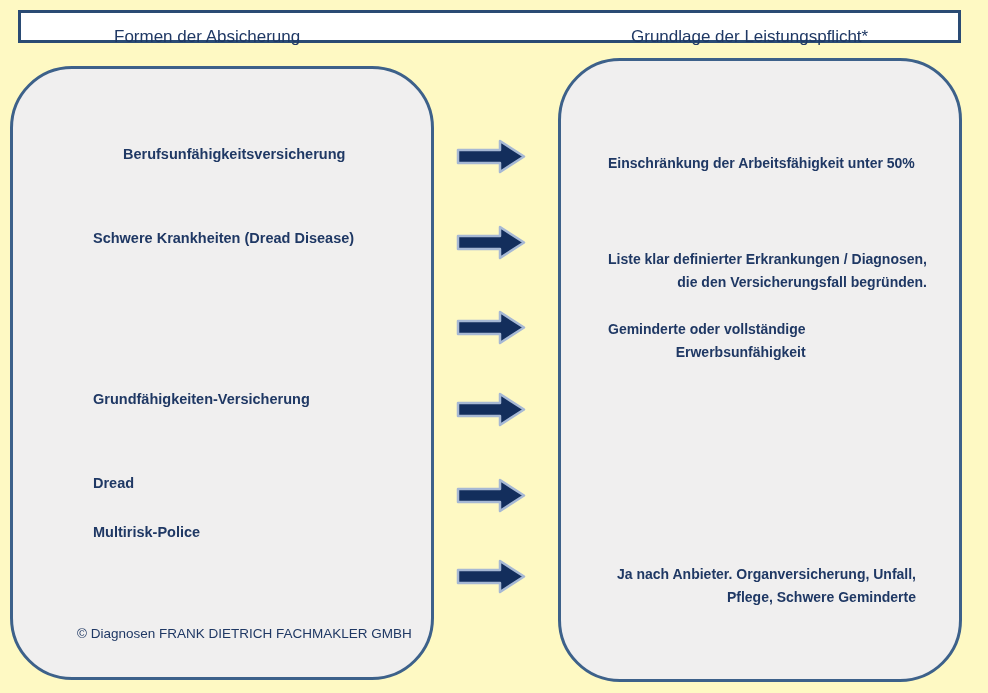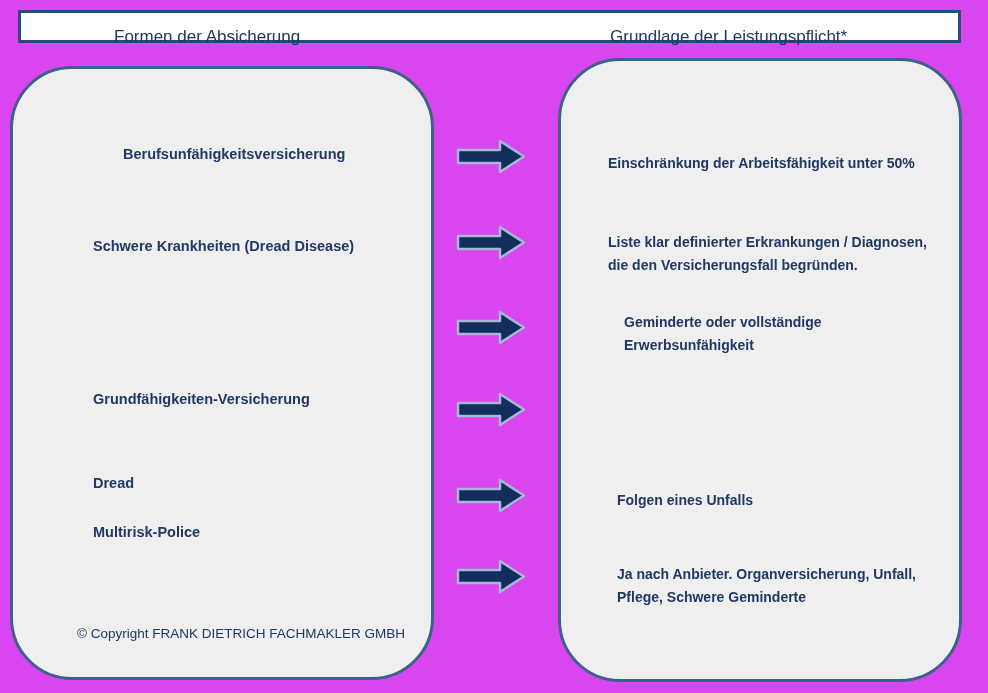--- a/index.html
+++ b/index.html
@@ -5,21 +5,21 @@
   html, body {
     margin: 0;
     padding: 0;
     background: #ffffff;
     font-family: "Liberation Sans", sans-serif;
   }
   .canvas {
     position: relative;
     width: 988px;
     height: 693px;
-    background: #d946ef;
+    background: #fef9c3;
     overflow: hidden;
   }
   
   .header-bar {
     position: absolute;
     left: 18px;
     top: 10px;
     width: 937px;
     height: 27px;
     border: 3px solid #2A4B74;
@@ -27,21 +27,21 @@
   }
   .header-title {
     position: absolute;
     top: 14px;
     font-size: 17px;
     font-weight: 400;
     color: #1F3864;
     white-space: nowrap;
   }
   .header-title.left  { left: 93px; }
-  .header-title.right { left: 589px; }
+  .header-title.right { left: 610px; }
   
   .panel {
     position: absolute;
     background: #F0EFEF;
     border: 3px solid #3D618A;
     border-radius: 62px;
     box-sizing: border-box;
   }
   .panel.left-panel  { left: 10px;  top: 66px; width: 424px; height: 614px; }
   .panel.right-panel { left: 558px; top: 58px; width: 404px; height: 624px; }
@@ -55,30 +55,31 @@
     white-space: nowrap;
   }
   .basis-label {
     position: absolute;
     left: 608px;
     font-size: 14px;
     font-weight: 700;
     color: #1F3864;
     line-height: 23px;
     white-space: pre-line;
+    text-align: right;
   }
   .f0 { top: 146px; margin-left: 30px; }
-  .f1 { top: 238px; text-align: right; }
+  .f1 { top: 230px; text-align: right; }
   .f2 { top: 308px; }
   .f3 { top: 391px; }
   .f4 { top: 475px; }
   .f5 { top: 524px; }
   .b0 { top: 152px; }
-  .b1 { top: 231px; }
-  .b2 { top: 311px; margin-left: 16px; }
+  .b1 { top: 248px; }
+  .b2 { top: 318px; }
   .b3 { top: 400px; }
   .b4 { top: 489px; left: 617px; }
   .b5 { top: 563px; left: 617px; }
   
   .arrow {
     position: absolute;
     left: 456px;
     width: 70px;
     height: 35px;
   }
@@ -116,21 +117,20 @@
   <div class="form-label f1">Schwere Krankheiten (Dread Disease)</div>
   <div class="form-label f3">Grundfähigkeiten-Versicherung</div>
   <div class="form-label f4">Dread</div>
   <div class="form-label f5">Multirisk-Police</div>
 
   <div class="basis-label b0">Einschränkung der Arbeitsfähigkeit unter 50%</div>
   <div class="basis-label b1">Liste klar definierter Erkrankungen / Diagnosen,
 die den Versicherungsfall  begründen.</div>
   <div class="basis-label b2">Geminderte oder vollständige
 Erwerbsunfähigkeit</div>
-  <div class="basis-label b4">Folgen eines Unfalls</div>
   <div class="basis-label b5">Ja nach Anbieter. Organversicherung, Unfall,
 Pflege, Schwere Geminderte</div>
 
   <svg class="arrow a0" viewBox="0 0 70 35">
     <polygon points="2,11 44,11 44,2 68,17.5 44,33 44,24 2,24" fill="#132E5C" stroke="#A6B8D4" stroke-width="2.5" stroke-linejoin="round"></polygon>
   </svg>
   <svg class="arrow a1" viewBox="0 0 70 35">
     <polygon points="2,11 44,11 44,2 68,17.5 44,33 44,24 2,24" fill="#132E5C" stroke="#A6B8D4" stroke-width="2.5" stroke-linejoin="round"></polygon>
   </svg>
   <svg class="arrow a2" viewBox="0 0 70 35">
@@ -139,15 +139,15 @@
   <svg class="arrow a3" viewBox="0 0 70 35">
     <polygon points="2,11 44,11 44,2 68,17.5 44,33 44,24 2,24" fill="#132E5C" stroke="#A6B8D4" stroke-width="2.5" stroke-linejoin="round"></polygon>
   </svg>
   <svg class="arrow a4" viewBox="0 0 70 35">
     <polygon points="2,11 44,11 44,2 68,17.5 44,33 44,24 2,24" fill="#132E5C" stroke="#A6B8D4" stroke-width="2.5" stroke-linejoin="round"></polygon>
   </svg>
   <svg class="arrow a5" viewBox="0 0 70 35">
     <polygon points="2,11 44,11 44,2 68,17.5 44,33 44,24 2,24" fill="#132E5C" stroke="#A6B8D4" stroke-width="2.5" stroke-linejoin="round"></polygon>
   </svg>
 
-  <div class="copyright">© Copyright FRANK DIETRICH FACHMAKLER GMBH</div>
+  <div class="copyright">© Diagnosen FRANK DIETRICH FACHMAKLER GMBH</div>
 
 </div>
 
 </body></html>

